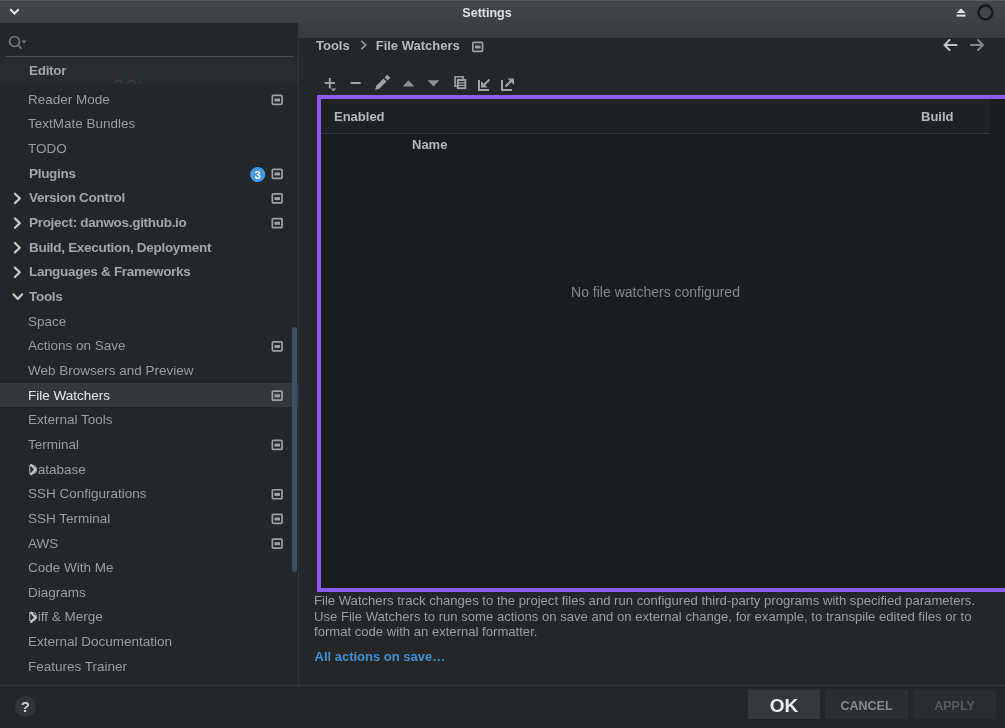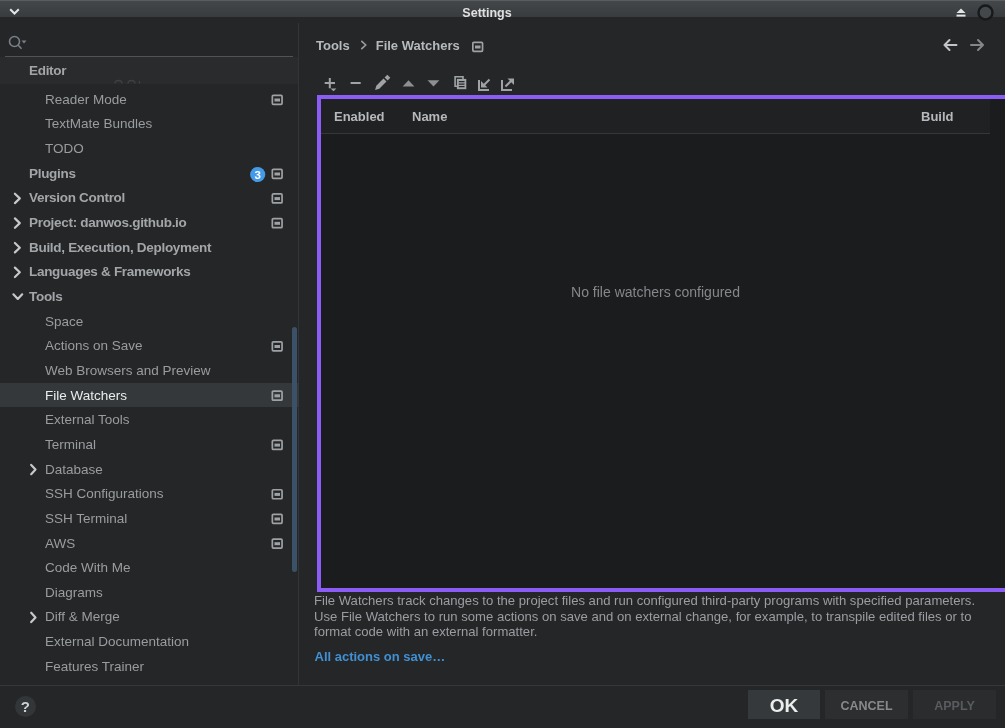--- a/index.html
+++ b/index.html
@@ -1,35 +1,35 @@
 <!DOCTYPE html>
 <html><head>
 <meta charset="utf-8">
 <style>
   * { margin:0; padding:0; box-sizing:border-box; }
   html,body { width:1005px; height:728px; overflow:hidden; }
   body { background:#242628; font-family:"Liberation Sans", sans-serif; position:relative; }
   .abs { position:absolute; }
 
   
-  #titlebar { position:absolute; left:0; top:0; width:1005px; height:17px;
+  #titlebar { position:absolute; left:0; top:0; width:1005px; height:38px;
     background:linear-gradient(#43474a, #393c3e);
     border-top:1px solid #5a5d60; }
   #title-text { position:absolute; left:0; width:974px; top:4.5px; text-align:center;
     color:#dfe0e0; font-size:12.5px; font-weight:bold; }
 
   
   #sidebar { position:absolute; left:0; top:23px; width:299px; height:662px;
     background:#242628; border-right:1px solid #323537; }
   #search-sep { position:absolute; left:5px; top:33px; width:288px; height:1px; background:#515457; }
   .trow { position:absolute; left:0; width:299px; height:24px; line-height:24px;
     color:#9a9d9f; font-size:13.5px; white-space:nowrap; }
   .trow.hdr { color:#a3a6a8; font-weight:bold; letter-spacing:-0.3px; }
   .ind1 { padding-left:29px; }
-  .ind2 { padding-left:45px; }
+  .ind2 { padding-left:28px; }
   #selrow { position:absolute; left:0; top:383px; width:299px; height:24px; background:#35383a; }
   #scrollbar { position:absolute; left:292px; top:327px; width:5px; height:245px;
     background:#3b5168; border-radius:3px; }
   #iconlayer { position:absolute; left:0; top:0; width:1005px; height:728px; }
 
   
   #bottombar { position:absolute; left:0; top:685px; width:1005px; height:43px;
     background:#242628; border-top:1px solid #35383a; }
   #helpcirc { position:absolute; left:14.5px; top:9.5px; width:21.5px; height:21.5px; border-radius:50%;
     background:#333638; color:#cfd0d1; font-size:15px; font-weight:bold; text-align:center; line-height:21.5px; }
@@ -192,21 +192,21 @@
   </g>
   <polygon points="507.5,78.5 514,78.5 514,85" fill="#a0a3a5"></polygon>
 </svg>
 
 <div id="crumbs">Tools<span class="sep"></span>File Watchers</div>
 <div id="toolbar"></div>
 
 <div id="tbl">
   <div id="tbl-head">
     <span style="left:13px;">Enabled</span>
-    <span style="left:91px;">Name</span>
+    <span style="left:91px;margin-top:28px;">Name</span>
     <span style="left:600px;">Build</span>
   </div>
   <div id="empty-msg">No file watchers configured</div>
 </div>
 
 <div id="desc">File Watchers track changes to the project files and run configured third-party programs with specified parameters.<br>Use File Watchers to run some actions on save and on external change, for example, to transpile edited files or to<br>format code with an external formatter.</div>
 <div id="savelink">All actions on save…</div>
 
 <div id="bottombar">
   <div id="helpcirc">?</div>

